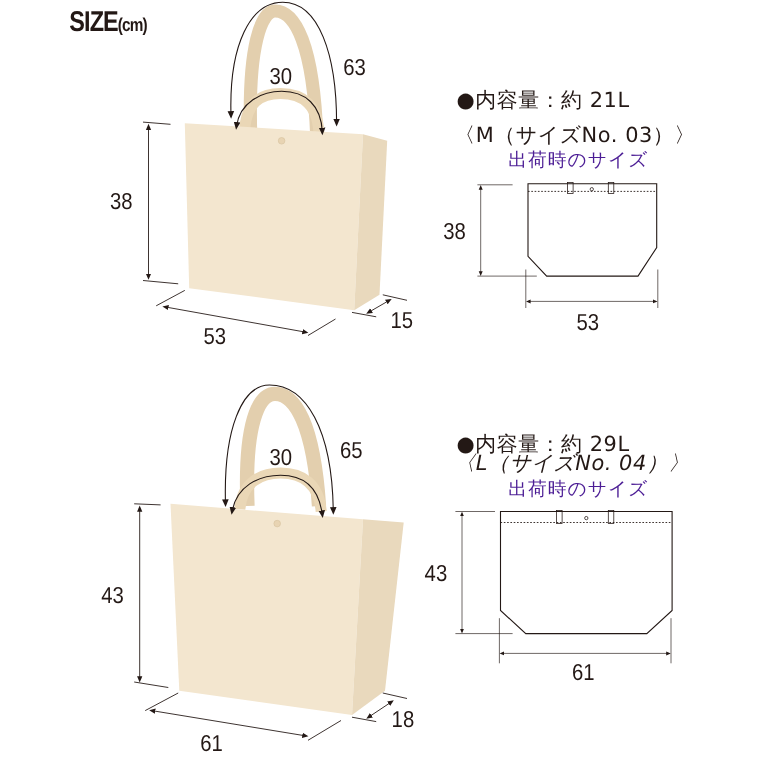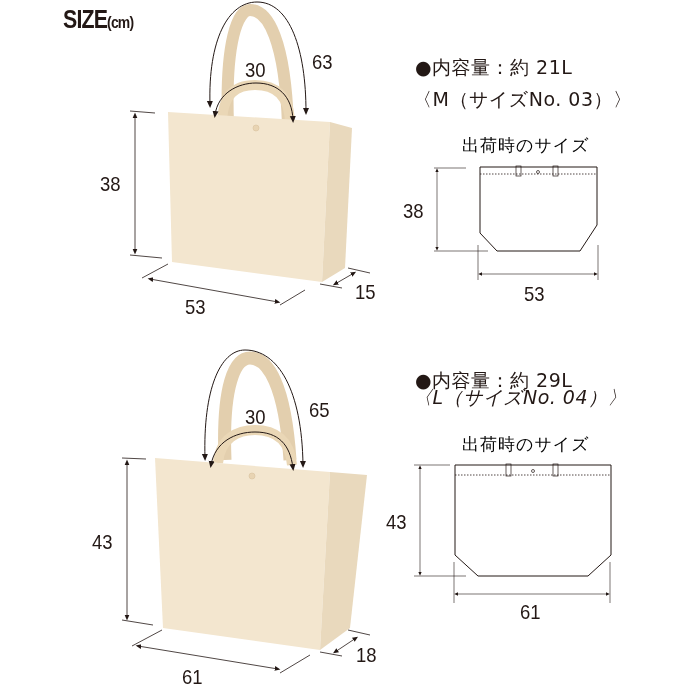--- a/index.html
+++ b/index.html
@@ -1,22 +1,22 @@
 <!DOCTYPE html>
 <html><head>
 <meta charset="utf-8">
 <style>
   html,body{margin:0;padding:0;background:#fff;}
   body{width:700px;height:700px;position:relative;overflow:hidden;font-family:"Liberation Sans","DejaVu Sans",sans-serif;color:#231815;}
   .abs{position:absolute;}
   .title{left:63px;top:4px;font-size:26px;font-weight:bold;letter-spacing:-1px;transform:scaleX(0.82);transform-origin:left top;}
   .title .unit{font-size:17px;}
   .dim{font-size:21px;color:#231815;transform:scaleX(0.88);transform-origin:left top;}
-  .jp{font-family:"DejaVu Sans",sans-serif;font-size:19px;color:#231815;letter-spacing:0.5px;white-space:nowrap;}
-  .jp-sm{font-family:Liberation Sans, sans-serif;font-size:17px;color:#000000;letter-spacing:1px;white-space:nowrap;}
+  .jp{font-family:"DejaVu Sans",sans-serif;font-size:19px;color:#231815;letter-spacing:0.5px;white-space:nowrap;margin-top:23px;}
+  .jp-sm{font-family:Liberation Sans, sans-serif;font-size:17px;color:#4c1d95;letter-spacing:1px;white-space:nowrap;}
   svg{position:absolute;left:0;top:0;}
 </style>
 </head>
 <body>
 
 <div class="abs title">
   <span>SIZE</span><span class="unit">(cm)</span>
 </div>
 
 <svg width="700" height="700">

